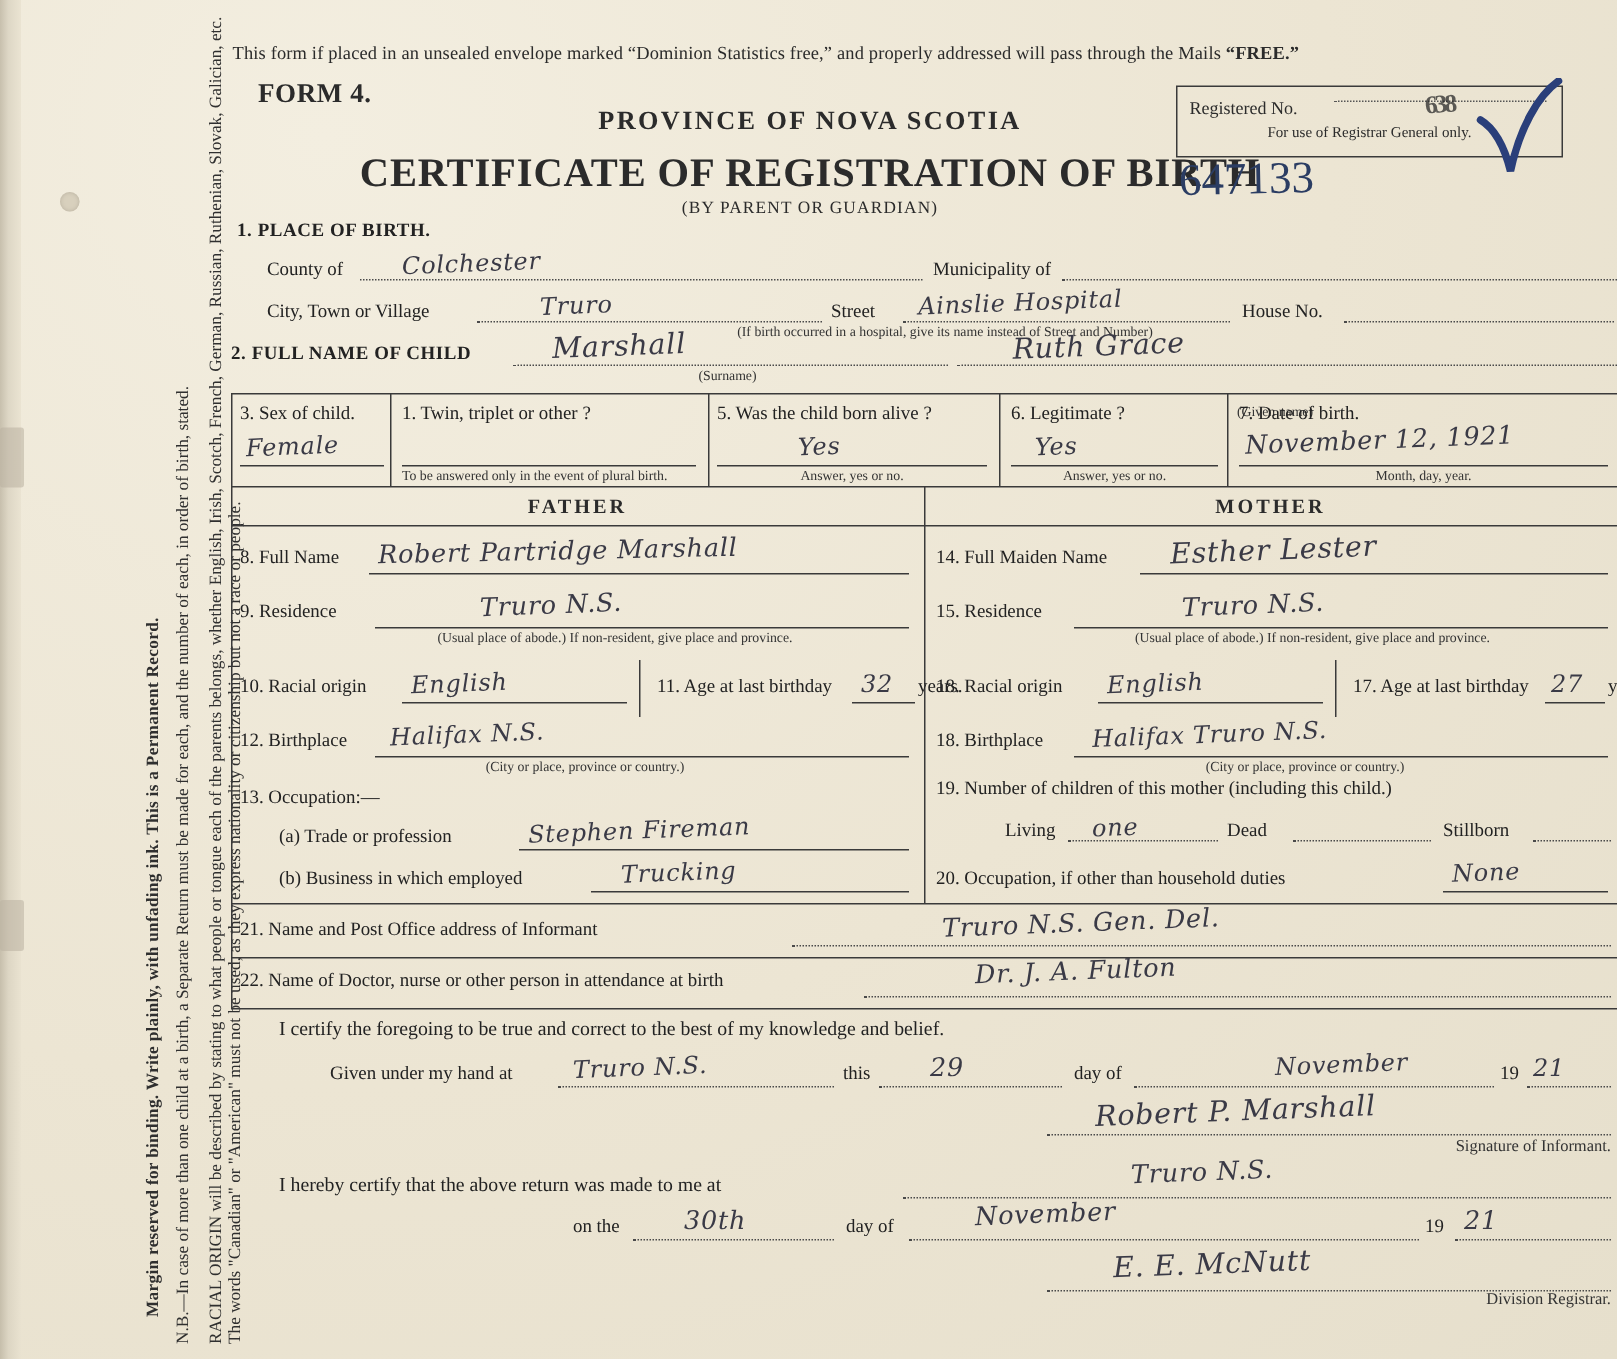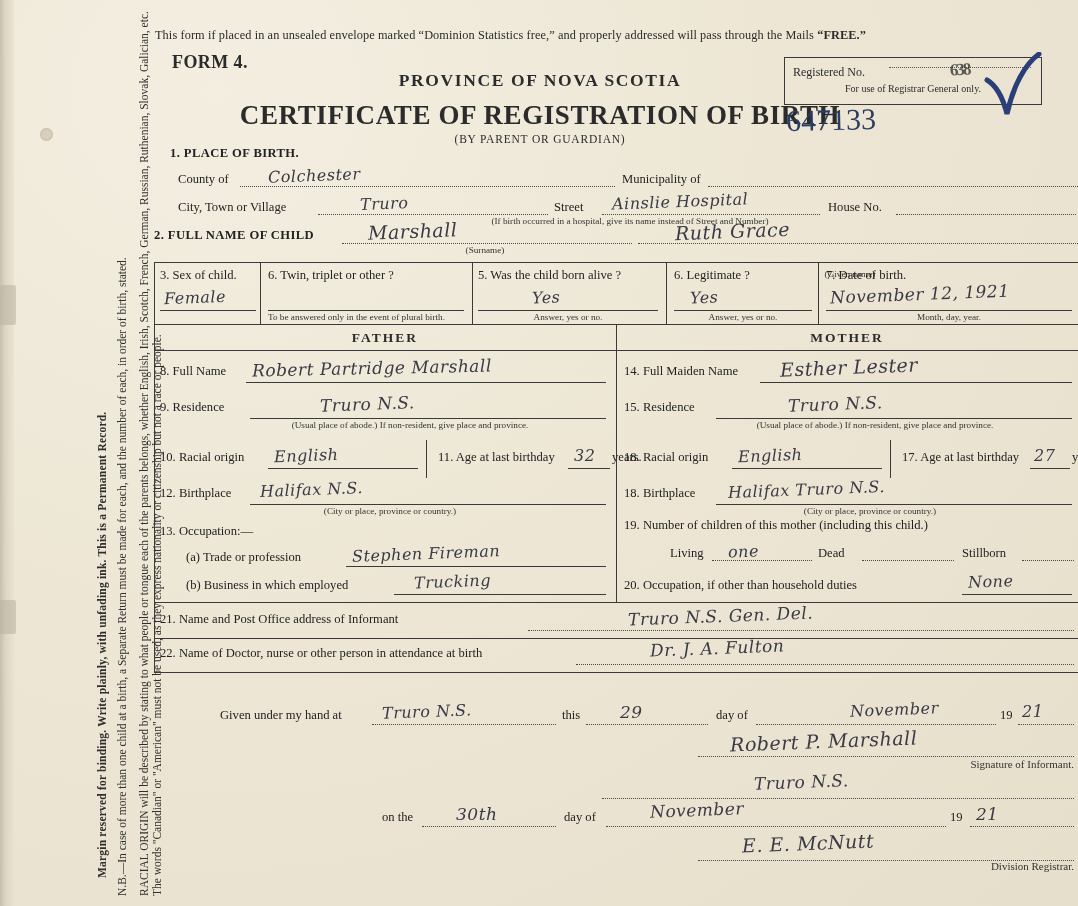--- a/index.html
+++ b/index.html
@@ -147,21 +147,21 @@
       <div class="l1">Registered No.</div>
       <div class="dots"></div>
       <div class="l2">For use of Registrar General only.</div>
       <div class="stamp" style="left:165px;top:2px;">638</div>
       <svg class="checkmark" viewBox="0 0 60 70">
         <path d="M4 28 C14 34, 20 46, 24 62 C30 34, 42 12, 56 2" fill="none" stroke="#2a3f7a" stroke-width="5" stroke-linecap="round"></path>
       </svg>
     </div>
     <div class="regnum tilt1">647133</div>
 
-    <div class="lbl" style="left:20px;top:146px;font-weight:bold;letter-spacing:.4px;">1. PLACE OF BIRTH.</div>
+    <div class="lbl" style="left:8px;top:146px;font-weight:bold;letter-spacing:.4px;">1. PLACE OF BIRTH.</div>
 
     <div class="lbl" style="left:28px;top:172px;">County of</div>
     <div class="dot" style="left:90px;top:186px;width:375px;"></div>
     <div class="hw sz2 tilt" style="left:118px;top:166px;">Colchester</div>
 
     <div class="lbl" style="left:472px;top:172px;">Municipality of</div>
     <div class="dot" style="left:558px;top:186px;width:370px;"></div>
     <div class="hw sz2 tilt" style="left:580px;top:166px;"></div>
 
     <div class="lbl" style="left:28px;top:200px;">City, Town or Village</div>
@@ -196,21 +196,21 @@
 
     <div class="vr" style="left:110px;top:262px;height:62px;"></div>
     <div class="vr" style="left:322px;top:262px;height:62px;"></div>
     <div class="vr" style="left:516px;top:262px;height:62px;"></div>
     <div class="vr" style="left:668px;top:262px;height:62px;"></div>
 
     <div class="lbl" style="left:10px;top:268px;">3. Sex of child.</div>
     <div class="hw sz2 tilt" style="left:14px;top:288px;">Female</div>
     <div class="sol" style="left:10px;top:310px;width:96px;"></div>
 
-    <div class="lbl" style="left:118px;top:268px;">6. Twin, triplet or other ?</div>
+    <div class="lbl" style="left:118px;top:268px;">1. Twin, triplet or other ?</div>
     <div class="sol" style="left:118px;top:310px;width:196px;"></div>
     <div class="sm2" style="left:118px;top:312px;">To be answered only in the event of plural birth.</div>
 
     <div class="lbl" style="left:328px;top:268px;">5. Was the child born alive ?</div>
     <div class="hw sz2 tilt" style="left:382px;top:288px;">Yes</div>
     <div class="sol" style="left:328px;top:310px;width:180px;"></div>
     <div class="sm" style="left:328px;top:312px;width:180px;">Answer, yes or no.</div>
 
     <div class="lbl" style="left:524px;top:268px;">6. Legitimate ?</div>
     <div class="hw sz2 tilt" style="left:540px;top:288px;">Yes</div>
@@ -297,38 +297,40 @@
     <div class="hw sz2 tilt" style="left:818px;top:572px;">None</div>
 
     <div class="lbl" style="left:10px;top:612px;">21. Name and Post Office address of Informant</div>
     <div class="dot" style="left:378px;top:630px;width:546px;"></div>
     <div class="hw sz1 tilt" style="left:478px;top:606px;">Truro N.S.  Gen. Del.</div>
 
     <div class="lbl" style="left:10px;top:646px;">22. Name of Doctor, nurse or other person in attendance at birth</div>
     <div class="dot" style="left:426px;top:664px;width:498px;"></div>
     <div class="hw sz1 tilt" style="left:500px;top:638px;">Dr. J. A. Fulton</div>
 
+    <div class="lbl" style="left:36px;top:678px;font-size:13.2px;">I certify the foregoing to be true and correct to the best of my knowledge and belief.</div>
 
     <div class="lbl" style="left:70px;top:708px;">Given under my hand at</div>
     <div class="dot" style="left:222px;top:724px;width:184px;"></div>
     <div class="hw sz2 tilt" style="left:232px;top:702px;">Truro N.S.</div>
     <div class="lbl" style="left:412px;top:708px;">this</div>
     <div class="dot" style="left:436px;top:724px;width:122px;"></div>
     <div class="hw sz1" style="left:470px;top:702px;">29</div>
     <div class="lbl" style="left:566px;top:708px;">day of</div>
     <div class="dot" style="left:606px;top:724px;width:240px;"></div>
     <div class="hw sz2 tilt" style="left:700px;top:700px;">November</div>
     <div class="lbl" style="left:850px;top:708px;">19</div>
     <div class="dot" style="left:868px;top:724px;width:56px;"></div>
     <div class="hw sz2" style="left:872px;top:702px;">21</div>
 
     <div class="dot" style="left:548px;top:756px;width:376px;"></div>
     <div class="hw big tilt" style="left:580px;top:730px;">Robert P. Marshall</div>
     <div class="sm" style="left:700px;top:758px;width:224px;text-align:right;font-size:11px;">Signature of Informant.</div>
 
+    <div class="lbl" style="left:36px;top:782px;font-size:13.2px;">I hereby certify that the above return was made to me at</div>
     <div class="dot" style="left:452px;top:798px;width:472px;"></div>
     <div class="hw sz1 tilt" style="left:604px;top:772px;">Truro N.S.</div>
 
     <div class="lbl" style="left:232px;top:810px;">on the</div>
     <div class="dot" style="left:272px;top:826px;width:134px;"></div>
     <div class="hw sz1" style="left:306px;top:804px;">30th</div>
     <div class="lbl" style="left:414px;top:810px;">day of</div>
     <div class="dot" style="left:456px;top:826px;width:340px;"></div>
     <div class="hw sz1 tilt" style="left:500px;top:800px;">November</div>
     <div class="lbl" style="left:800px;top:810px;">19</div>

